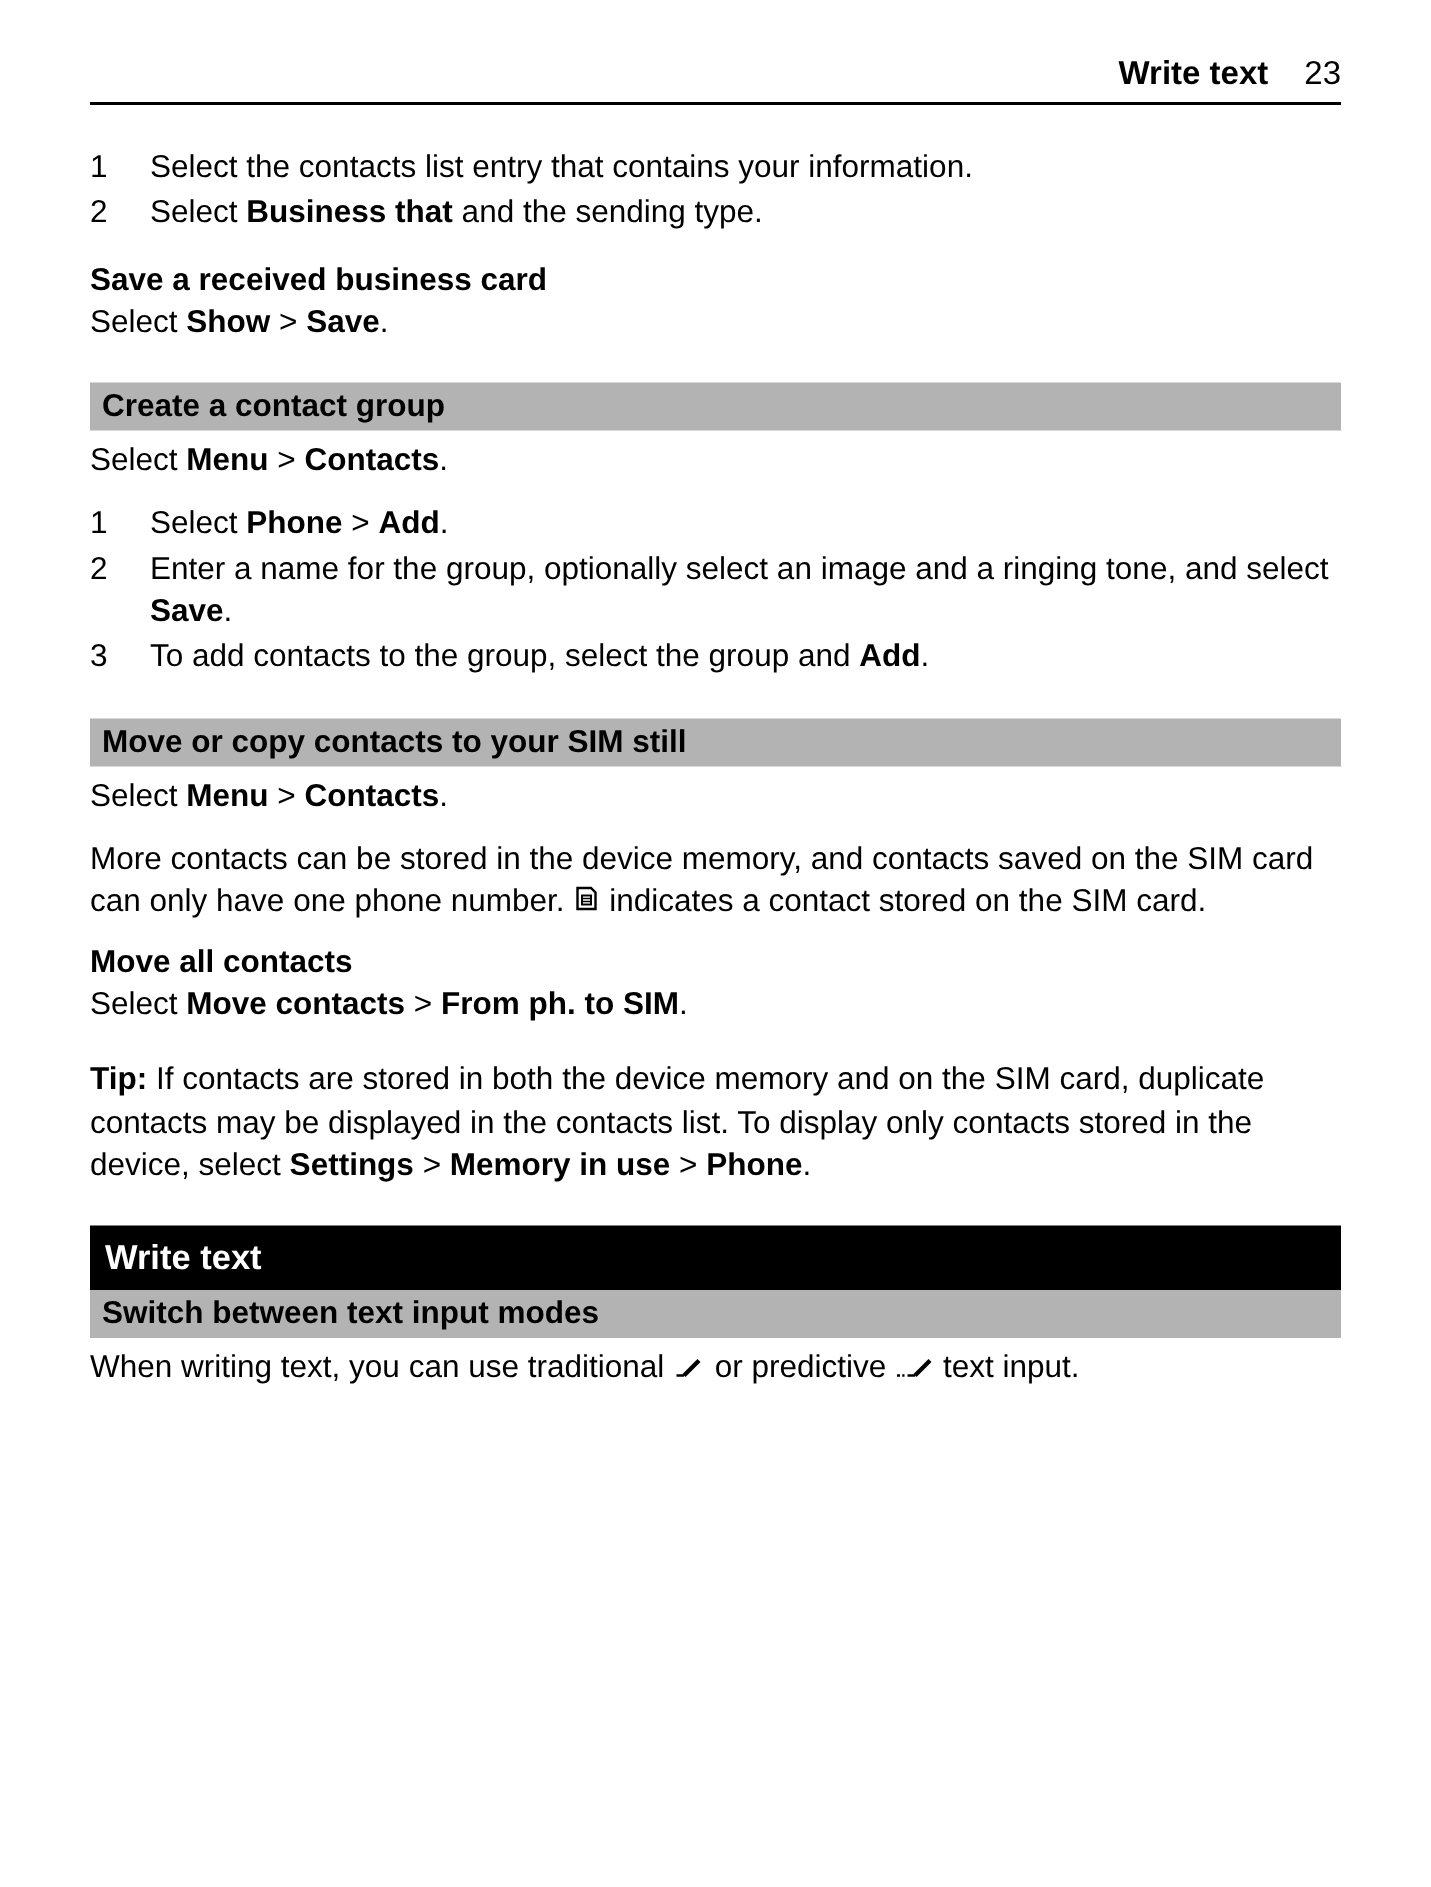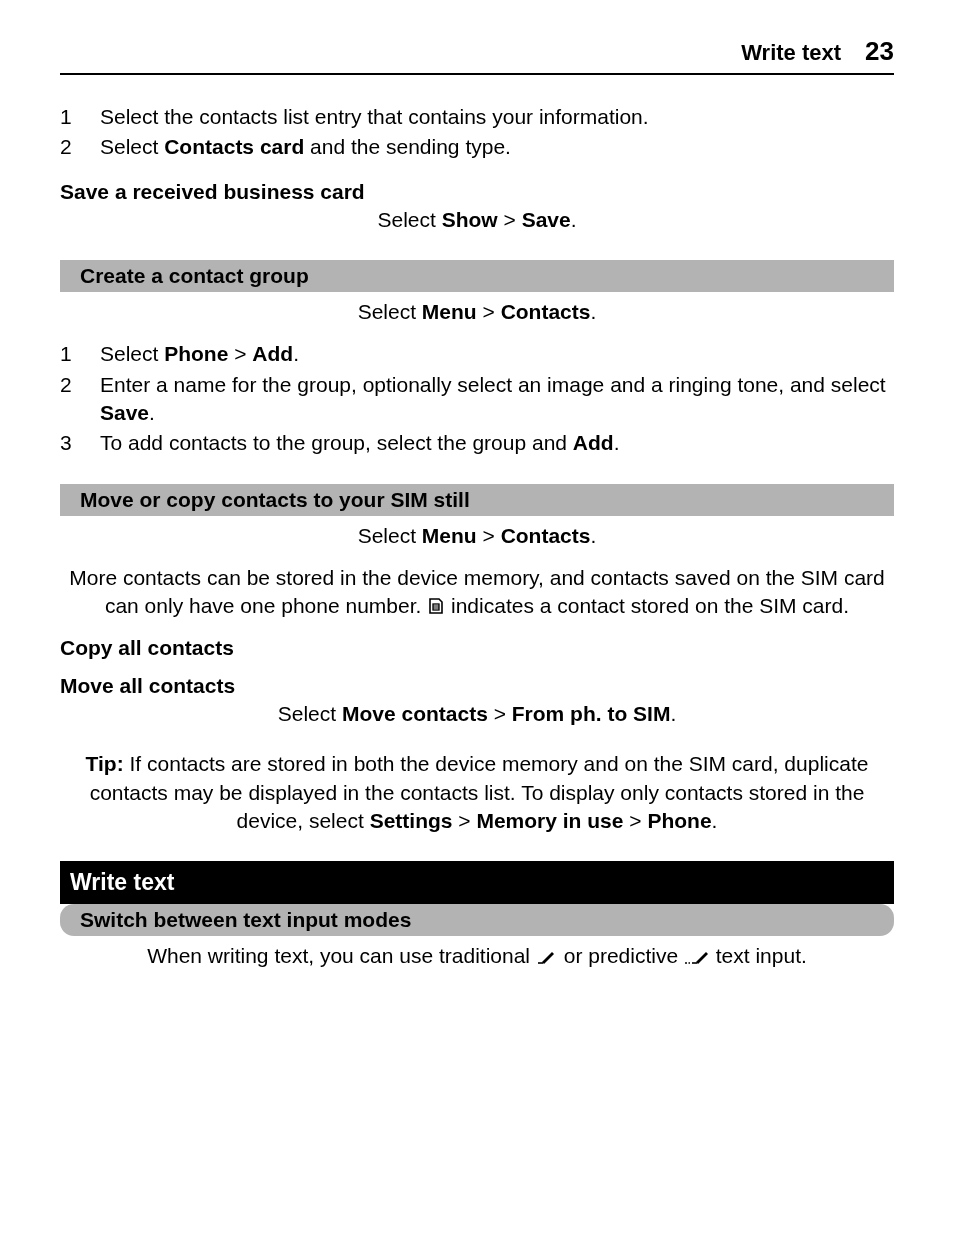--- a/index.html
+++ b/index.html
@@ -21,22 +21,22 @@
     border-bottom: 2px solid #000;
     padding-bottom: 6px;
     margin-bottom: 28px;
   }
   .header-title {
     font-weight: bold;
     font-size: 22px;
     margin-right: 24px;
   }
   .header-page {
-    font-weight: bold;
-    font-size: 26px;
+    font-weight: normal;
+    font-size: 22px;
   }
   ol.numbered {
     list-style: none;
     padding: 0;
     margin: 0 0 18px 0;
   }
   ol.numbered li {
     display: flex;
     line-height: 1.35;
     margin-bottom: 2px;
@@ -50,41 +50,39 @@
   }
   .b { font-weight: bold; }
   .subhead {
     font-weight: bold;
     margin-top: 14px;
     margin-bottom: 2px;
   }
   .para {
     line-height: 1.35;
     margin-bottom: 14px;
-    text-align: center;
   }
   .gray-bar {
     background: #b3b3b3;
     font-weight: bold;
-    padding: 4px 20px;
+    padding: 4px 8px;
     margin-top: 26px;
     margin-bottom: 6px;
   }
   .black-bar {
     background: #000;
     color: #fff;
     font-weight: bold;
     font-size: 23px;
     padding: 8px 10px;
     margin-top: 26px;
     margin-bottom: 0;
   }
   .gray-bar.tight-top {
     margin-top: 0;
-    border-radius: 14px;
   }
   .sim-icon, .pen-icon {
     vertical-align: middle;
     display: inline-block;
   }
 </style>
 </head>
 <body>
 
 <div class="page">
@@ -95,21 +93,21 @@
   </div>
 
   <ol class="numbered">
     <li>
       <span class="num">1</span>
       <span class="txt">Select the contacts list entry that contains your information.</span>
     </li>
     <li>
       <span class="num">2</span>
       <span class="txt">
-        <span>Select </span><span class="b">Contacts card</span><span> and the sending type.</span>
+        <span>Select </span><span class="b">Business that</span><span> and the sending type.</span>
       </span>
     </li>
   </ol>
 
   <div class="subhead">Save a received business card</div>
   <div class="para">
     <span>Select </span><span class="b">Show</span><span> &gt; </span><span class="b">Save</span><span>.</span>
   </div>
 
   <div class="gray-bar">Create a contact group</div>
@@ -144,21 +142,20 @@
   </div>
   <div class="para">
     <span>More contacts can be stored in the device memory, and contacts saved on the SIM card can only have one phone number. </span><span class="sim-icon"><svg width="18" height="18" viewBox="0 0 18 18">
           <path d="M3 2 h9 l3 3 v11 h-12 z" fill="none" stroke="#000" stroke-width="1.6"></path>
           <rect x="6" y="7" width="6" height="6" fill="none" stroke="#000" stroke-width="1.3"></rect>
           <line x1="6" y1="9" x2="12" y2="9" stroke="#000" stroke-width="1"></line>
           <line x1="6" y1="11" x2="12" y2="11" stroke="#000" stroke-width="1"></line>
         </svg></span><span> indicates a contact stored on the SIM card.</span>
   </div>
 
-  <div class="subhead">Copy all contacts</div>
 
   <div class="subhead">Move all contacts</div>
   <div class="para">
     <span>Select </span><span class="b">Move contacts</span><span> &gt; </span><span class="b">From ph. to SIM</span><span>.</span>
   </div>
 
   <div class="para" style="margin-top:22px;">
     <span class="b">Tip:</span><span> If contacts are stored in both the device memory and on the SIM card, duplicate contacts may be displayed in the contacts list. To display only contacts stored in the device, select </span><span class="b">Settings</span><span> &gt; </span><span class="b">Memory in use</span><span> &gt; </span><span class="b">Phone</span><span>.</span>
   </div>
 

